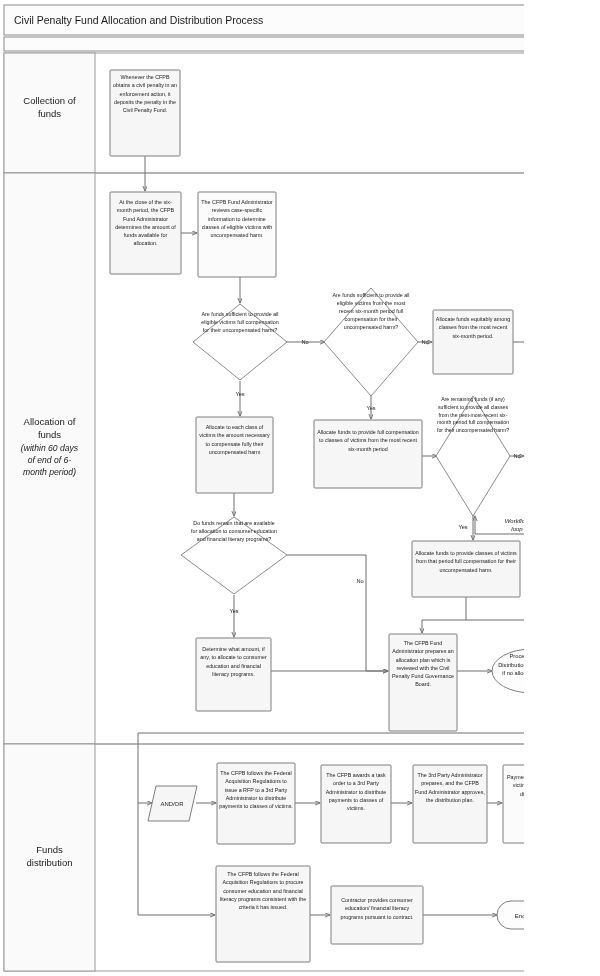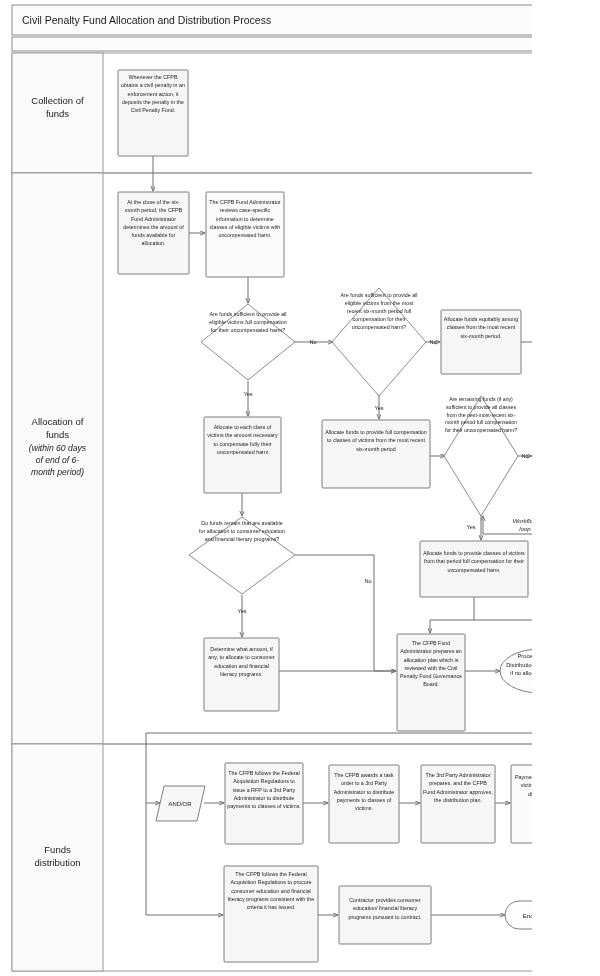--- a/index.html
+++ b/index.html
@@ -1,17 +1,17 @@
 <!DOCTYPE html>
 <html><head>
 <meta charset="utf-8">
 <style>
   html,body{margin:0;padding:0;background:#ffffff;}
   body{font-family:"Liberation Sans", sans-serif;}
-  #page{position:relative;width:524px;height:976px;overflow:hidden;background:#fff;padding-left:8px;}
+  #page{position:relative;width:524px;height:976px;overflow:hidden;background:#fff;}
   svg{display:block;}
   .bx{fill:#f6f6f6;stroke:#7f7f7f;stroke-width:1;}
   .bx-plain{fill:#fbfbfb;stroke:#7f7f7f;stroke-width:1;}
   .dia{fill:#ffffff;stroke:#7f7f7f;stroke-width:0.9;}
   .oval{fill:#fdfdfd;stroke:#7f7f7f;stroke-width:1;}
   .band{fill:#fcfcfc;stroke:#8a8a8a;stroke-width:1;}
   .bandlbl{fill:#fafafa;stroke:#9a9a9a;stroke-width:1;}
   .outer{fill:none;stroke:#9a9a9a;stroke-width:1;}
   .ln{stroke:#6e6e6e;stroke-width:1;fill:none;}
   text{fill:#1b1b1b;}

